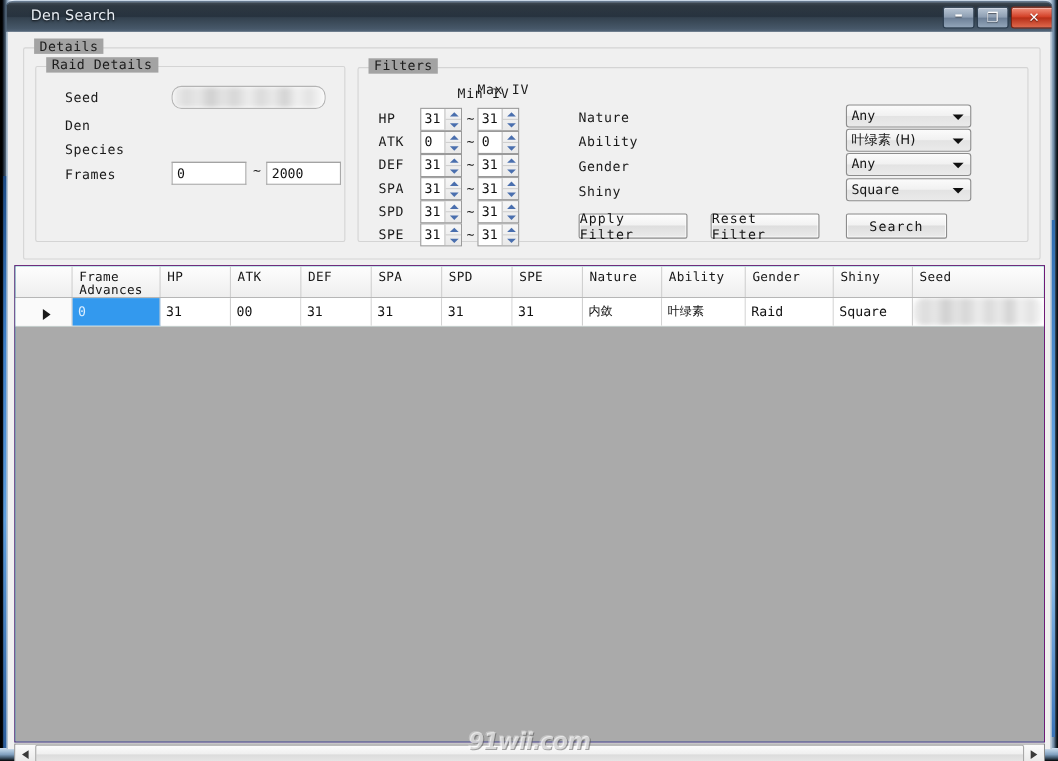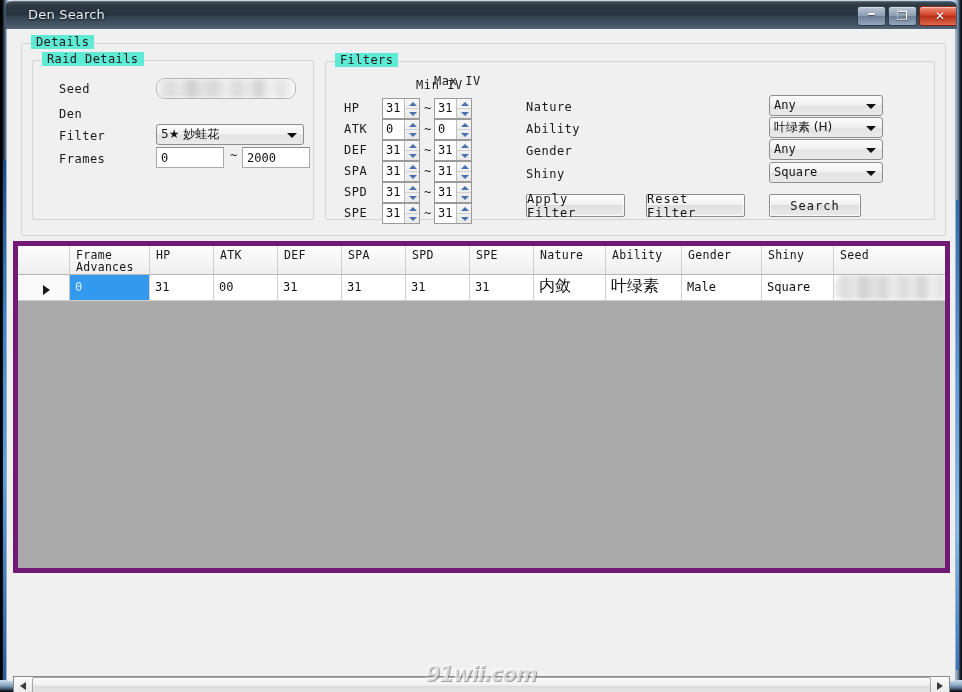--- a/index.html
+++ b/index.html
@@ -103,21 +103,21 @@
   }
 
   
   .groupbox {
     position: absolute;
     border: 1px solid #d4d4d4;
     border-radius: 2px;
   }
   .groupbox > .gb-title {
     position: absolute; top: -9px; left: 9px;
-    background: #5eead4;
+    background: #a3a3a3;
     padding: 0 5px;
     font-size: 12px;
     color: #1c1c1c;
     letter-spacing: 0.4px;
     white-space: nowrap;
   }
   #gb-details { left: 12px; top: 14px; width: 925px; height: 193px; }
   #gb-raid    { left: 10px; top: 16px; width: 282px; height: 160px; }
   #gb-filters { left: 303px; top: 17px; width: 610px; height: 159px; }
 
@@ -234,23 +234,23 @@
     cursor: default;
     box-shadow: inset 0 0 0 1px rgba(255,255,255,0.7);
   }
 
   
   .ivhead { position: absolute; font-size: 12px; color: #1a1a1a; letter-spacing: 0.6px; }
 
   
   #grid {
     position: absolute; left: 6px; top: 212px;
-    width: 937px; height: 332px;
+    width: 937px; height: 434px;
     background: #5eead4;
-    border: 5px solid #701a75;
+    border: 1px solid #701a75;
     overflow: hidden;
   }
   #grid-header {
     position: absolute; left: 0; top: 0; height: 29px; width: 100%;
     background: linear-gradient(to bottom, #fdfdfd 0%, #f6f6f6 50%, #eeeeee 100%);
     border-bottom: 1px solid #b6b6b6;
     display: flex;
   }
   .hcell {
     position: relative;
@@ -275,21 +275,21 @@
     border-right: 1px solid #d0d0d0;
     font-size: 12px;
     color: #111;
     padding: 5px 0 0 5px;
     line-height: 14px;
     overflow: hidden;
     background: #ffffff;
     flex: 0 0 auto;
   }
   .dcell.selected { background: #3399ee; color: #dbeeff; }
-  .dcell.cn { font-family: Liberation Mono, monospace; font-size: 16px; }
+  .dcell.cn { font-family: Liberation Serif, serif; font-size: 11px; }
   .rowhdr {
     display: flex; align-items: center; justify-content: center;
     background: #fafafa;
     border-right: 1px solid #c6c6c6;
   }
   .rowhdr .tri {
     width: 0; height: 0;
     border-top: 5px solid transparent;
     border-bottom: 5px solid transparent;
     border-left: 7px solid #1a1a1a;
@@ -374,25 +374,21 @@
       <div class="groupbox" id="gb-raid">
         <div class="gb-title">Raid Details</div>
 
         <div class="lbl" style="left:26px; top:21px;">Seed</div>
         <div id="seed-box" style="left:123px; top:17px;">
           <div class="blurmask"></div>
         </div>
 
         <div class="lbl" style="left:26px; top:46px;">Den</div>
 
-        <div class="lbl" style="left:26px; top:68px;">Filter</div>
-        <div class="combo combo-cn" style="left:123px; top:63px; width:148px;">
-          <span>5★ 妙蛙花</span>
-          <span class="arrow"></span>
-        </div>
+        <div class="lbl" style="left:26px; top:68px;">Species</div>
 
         <div class="lbl" style="left:26px; top:91px;">Frames</div>
         <div class="textbox" style="left:123px; top:86px; width:68px; height:21px;">0</div>
         <div class="tilde" style="left:197px; top:87px;">~</div>
         <div class="textbox" style="left:209px; top:86px; width:68px; height:21px;">2000</div>
 
       </div>
 
       <div class="groupbox" id="gb-filters">
         <div class="gb-title">Filters</div>
@@ -599,21 +595,21 @@
           </div>
           <div class="dcell selected" style="width:80px">0</div>
           <div class="dcell" style="width:64px">31</div>
           <div class="dcell" style="width:64px">00</div>
           <div class="dcell" style="width:64px">31</div>
           <div class="dcell" style="width:64px">31</div>
           <div class="dcell" style="width:64px">31</div>
           <div class="dcell" style="width:64px">31</div>
           <div class="dcell cn" style="width:72px">内敛</div>
           <div class="dcell cn" style="width:76px">叶绿素</div>
-          <div class="dcell" style="width:80px">Male</div>
+          <div class="dcell" style="width:80px">Raid</div>
           <div class="dcell" style="width:72px">Square</div>
           <div class="dcell" style="width:120px; padding:0; position:relative;">
         <div class="blurmask" style="border-radius:10px;"></div>
       </div>
         </div>
       <div id="grid-body-fill"></div>
     </div>
 
     <div id="hscroll">
       <div class="sb-arrow left">

